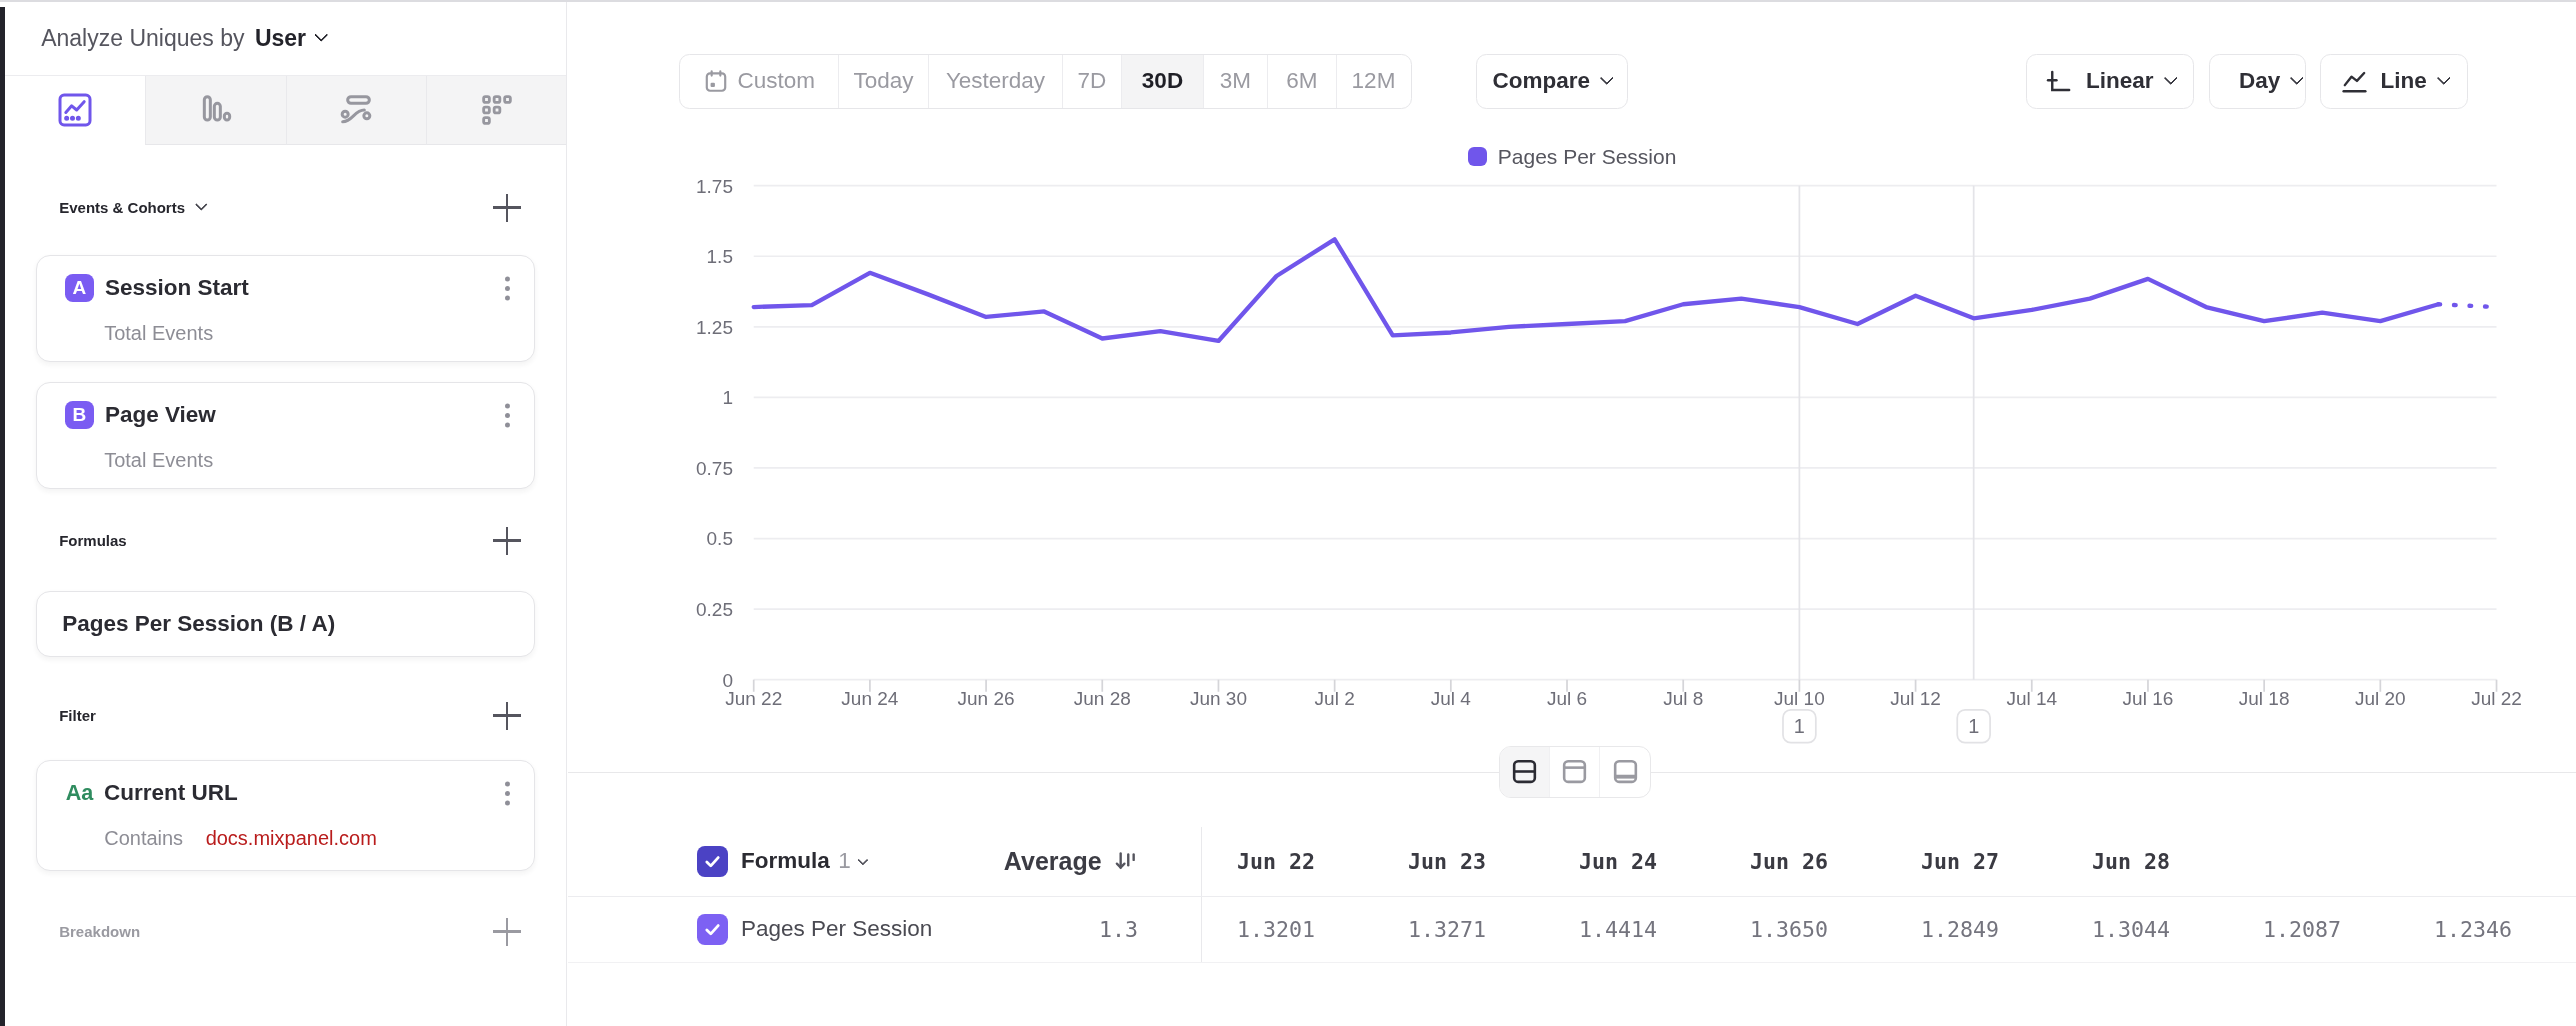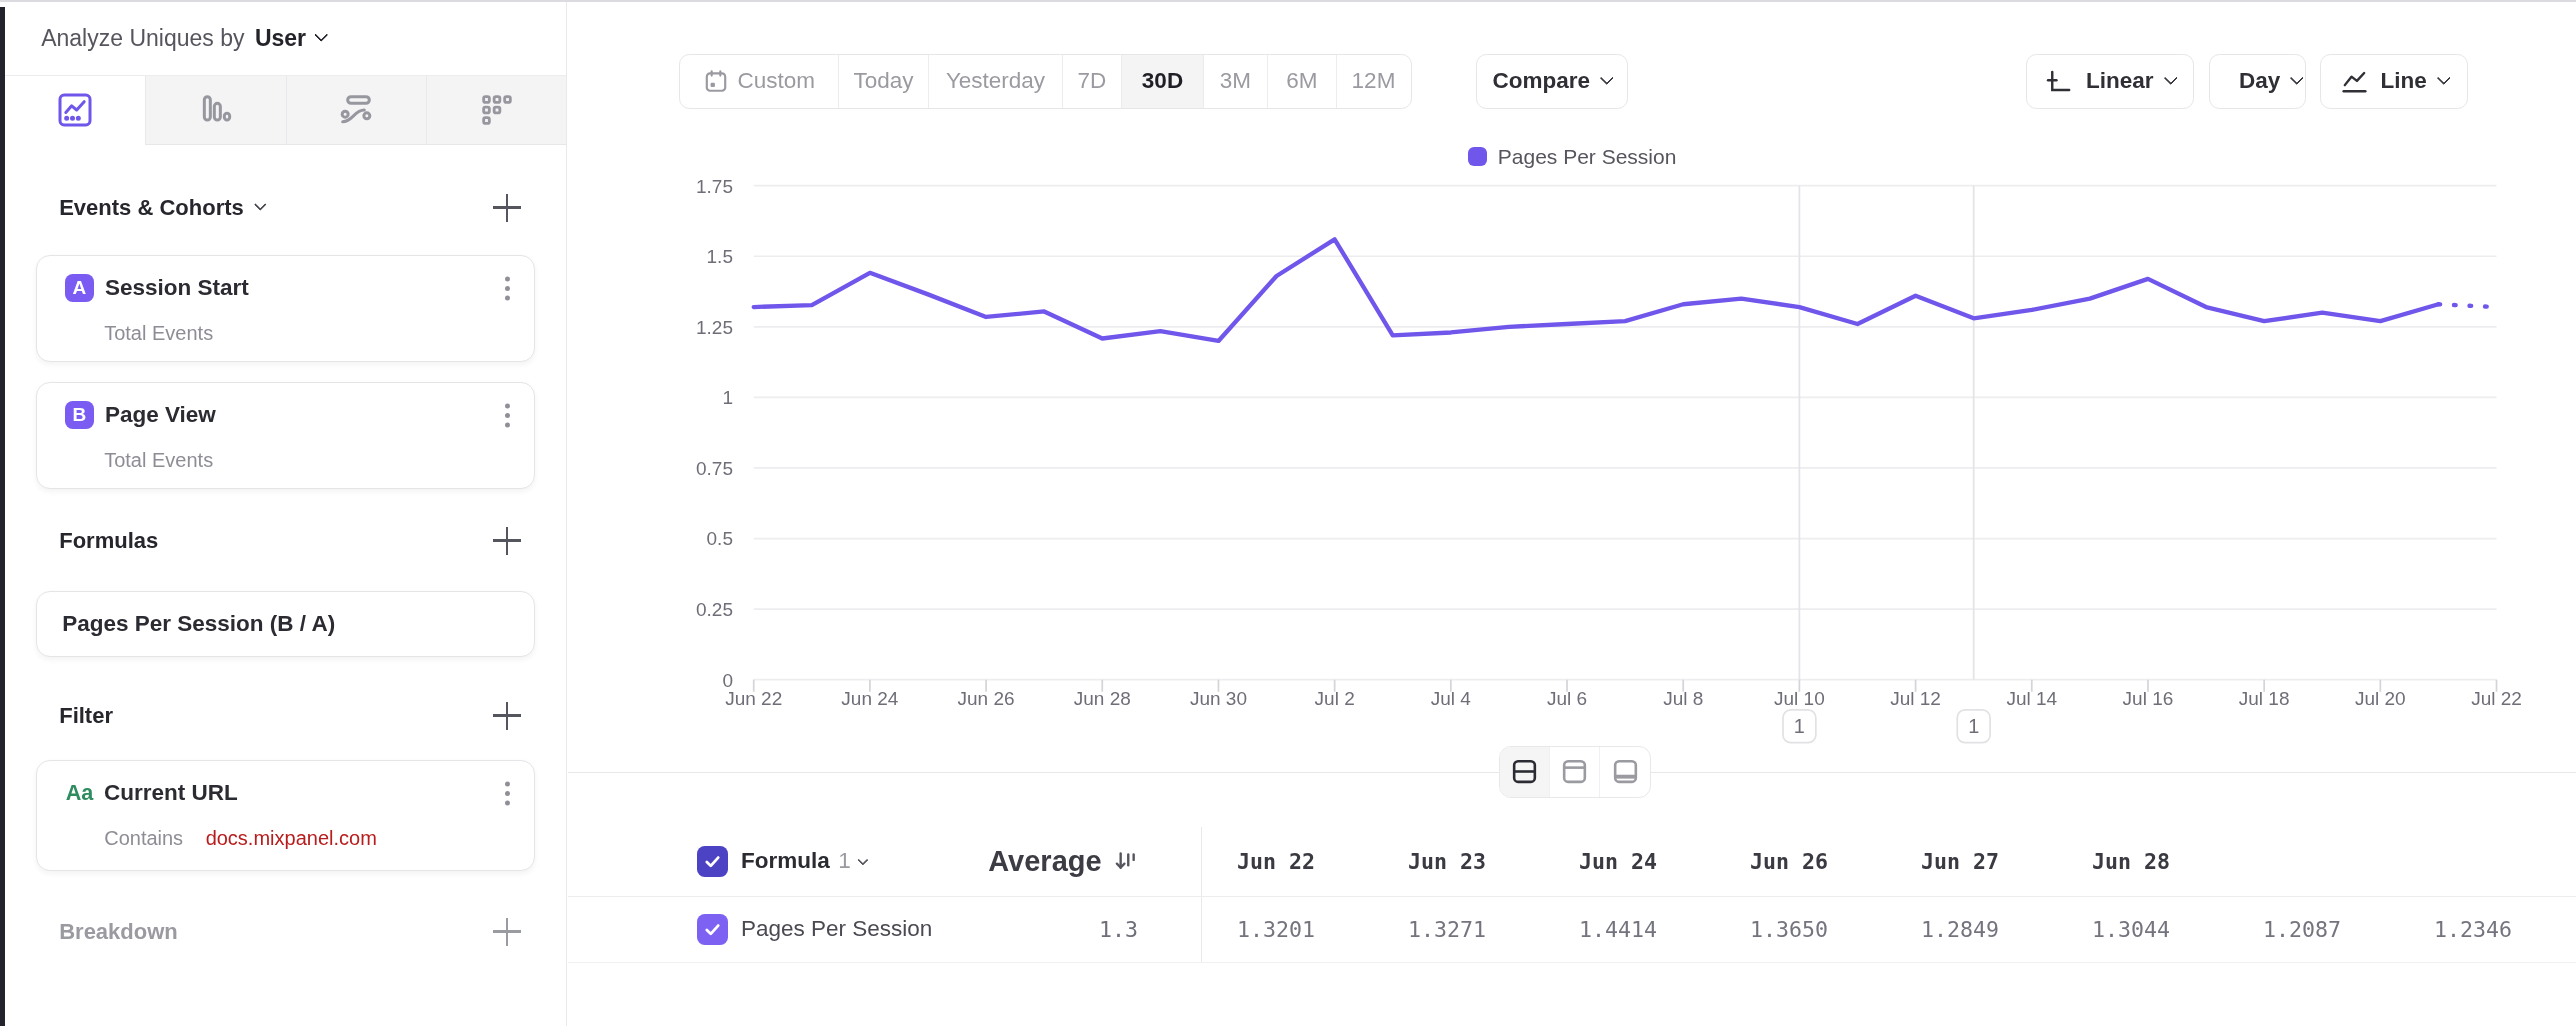--- a/index.html
+++ b/index.html
@@ -11,21 +11,21 @@
   
   .sidebar { position:absolute; left:5.2px; top:1.7px; bottom:0; width:562px; background:#fff; border-right:1.7px solid #e9e9ec;padding-left:30px; }
   .sb-header { position:absolute; left:0; top:0; width:100%; height:74px; border-bottom:1.7px solid #ececef; display:flex; align-items:center; padding-left:36px; gap:10.4px; }
   .sb-analyze { font-size:23px; color:#55555e; }
   .sb-user { display:flex; align-items:center; gap:10.4px; font-size:23px; font-weight:700; color:#23232a; cursor:pointer; }
   .chev { width:10.4px; height:10.4px; border-right:2.6px solid currentColor; border-bottom:2.6px solid currentColor; transform:rotate(45deg); margin-top:-6px; border-radius:0.9px; flex:none; }
   .sb-tabs { position:absolute; left:0; top:74px; width:100%; height:69px; display:flex; }
   .sb-tab { width:141px; height:69px; display:flex; align-items:center; justify-content:center; cursor:pointer; }
   .sb-tab.rest { background:#f4f4f5; border-bottom:1.7px solid #e7e7ea; border-left:1.7px solid #e9e9ec; }
   .sec-head { position:absolute; left:54px; right:45px; display:flex; align-items:center; justify-content:space-between; }
-  .sec-title { font-size:22px; font-weight:700; color:#26262d; display:flex; align-items:center; gap:12px; }
+  .sec-title { font-size:15px; font-weight:700; color:#26262d; display:flex; align-items:center; gap:12px; }
   .sec-title .chev { width:8.6px; height:8.6px; border-width:2.2px; color:#45454d; }
   .sec-title.muted { color:#9a9aa1; font-weight:700; }
   .plus { position:relative; width:28px; height:28px; color:#55555e; cursor:pointer; }
   .plus::before { content:""; position:absolute; left:0; right:0; top:12.5px; height:2.6px; background:currentColor; }
   .plus::after  { content:""; position:absolute; top:0; bottom:0; left:12.5px; width:2.6px; background:currentColor; }
   .plus.muted { color:#9a9aa1; }
   .card { position:absolute; left:31px; width:499px; background:#fff; border:1.7px solid #e5e5e8; border-radius:14px; box-shadow:0 2.6px 5.2px rgba(30,30,40,.05); cursor:pointer; }
   .card-row1 { position:absolute; left:28px; right:24px; top:18px; height:29px; display:flex; align-items:center; }
   .badge { width:28.5px; height:28.5px; border-radius:7.8px; background:#7a5cf2; color:#fff; font-size:19px; font-weight:700; display:flex; align-items:center; justify-content:center; flex:none; }
   .card-title { margin-left:11.2px; font-size:22.5px; font-weight:700; color:#2b2b32; }
@@ -54,21 +54,21 @@
   .toggle-cell.active { background:#f5f5f6; }
   .t-head { position:absolute; left:0; right:0; top:825px; height:70px; border-bottom:1.7px solid #ececef; display:flex; }
   .t-row  { position:absolute; left:0; right:0; top:895px; height:66px; border-bottom:1.7px solid #f1f1f3; display:flex; }
   .t-left { width:633px; flex:none; display:flex; align-items:center; padding-left:129px; }
   .cb { width:31px; height:31px; border-radius:7.8px; display:flex; align-items:center; justify-content:center; flex:none; cursor:pointer; }
   .t-name { margin-left:13px; display:flex; align-items:center; gap:8.6px; }
   .t-name .lbl { font-size:22.5px; font-weight:700; color:#2b2b32; }
   .t-name .idx { font-size:22.5px; color:#9a9aa1; }
   .t-name .chev { width:7.8px; height:7.8px; border-width:2.2px; color:#55555e; margin-top:-2.6px; }
   .t-rowname { margin-left:13px; font-size:22.5px; color:#4a4a52; }
-  .t-avg { margin-left:auto; padding-right:63px; display:flex; align-items:center; gap:10.4px; font-size:29px; font-weight:600; color:#3c3c44;text-align:center; }
+  .t-avg { margin-left:auto; padding-right:63px; display:flex; align-items:center; gap:10.4px; font-size:25px; font-weight:600; color:#3c3c44;text-align:center; }
   .t-avgval { margin-left:auto; padding-right:63px; font-family:"DejaVu Sans Mono",monospace; font-size:21.6px; color:#6e6e78; }
   .cols { flex:1; display:flex; border-left:1.7px solid #e9e9ec; overflow:hidden; }
   .colcell { width:171px; flex:none; display:flex; align-items:center; justify-content:flex-end; padding-right:58px; font-family:"DejaVu Sans Mono",monospace; }
   .colcell.h { font-size:21.6px; color:#3a3a42; font-weight:700; }
   .colcell.v { font-size:21.6px; color:#74747e; }
   svg.icon { display:block; }
 </style>
 </head>
 <body>
 

